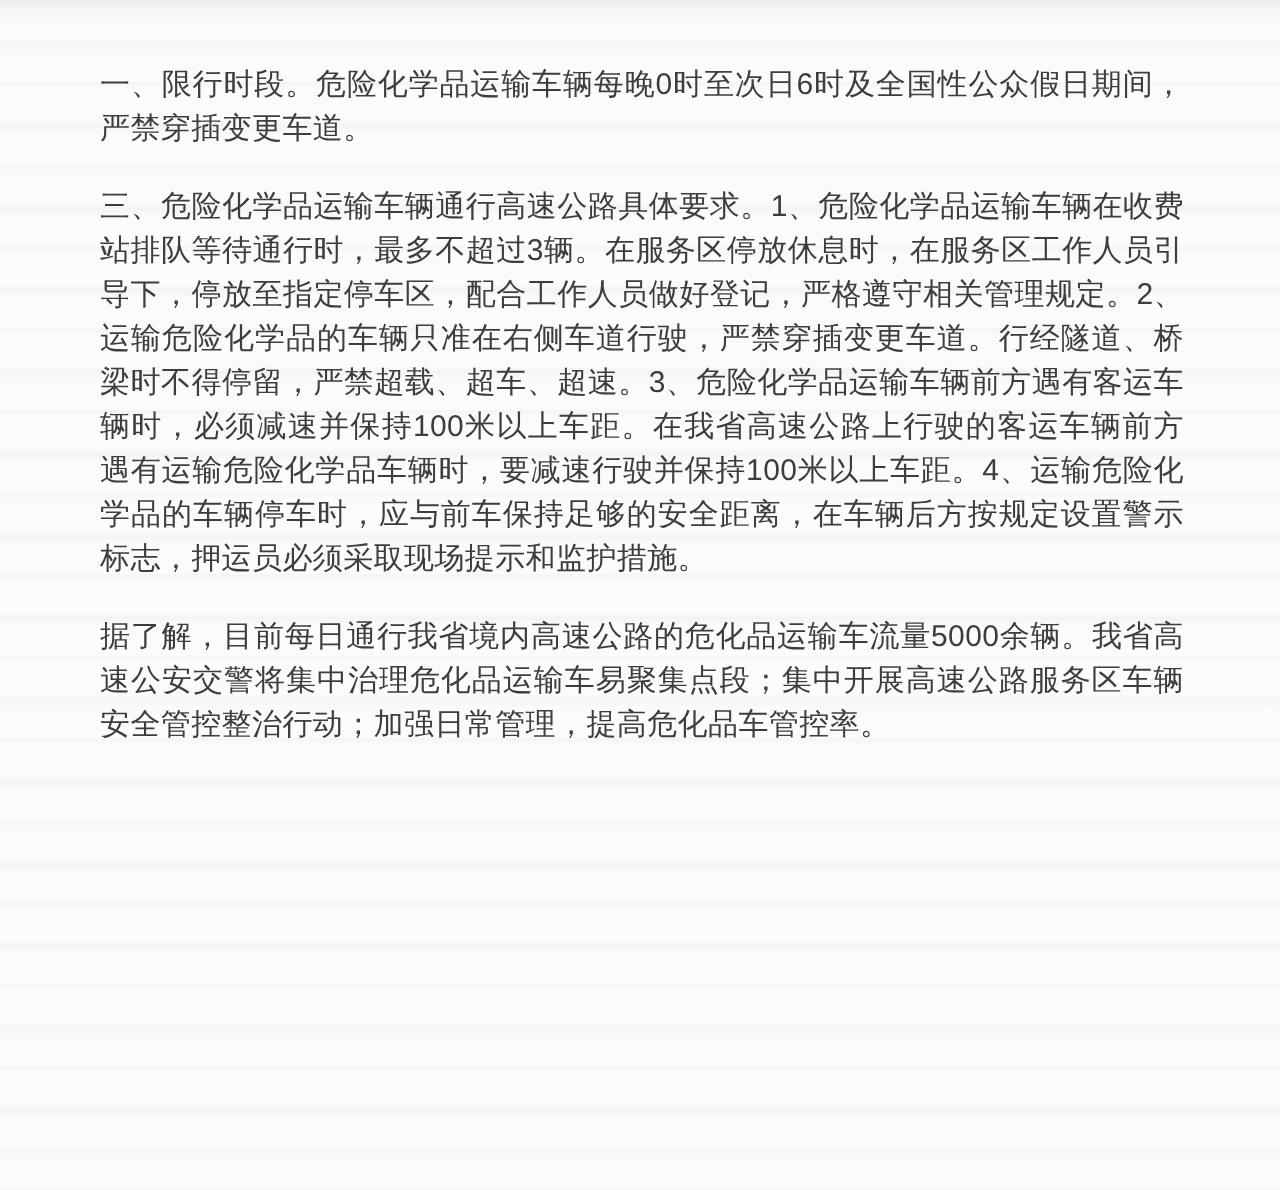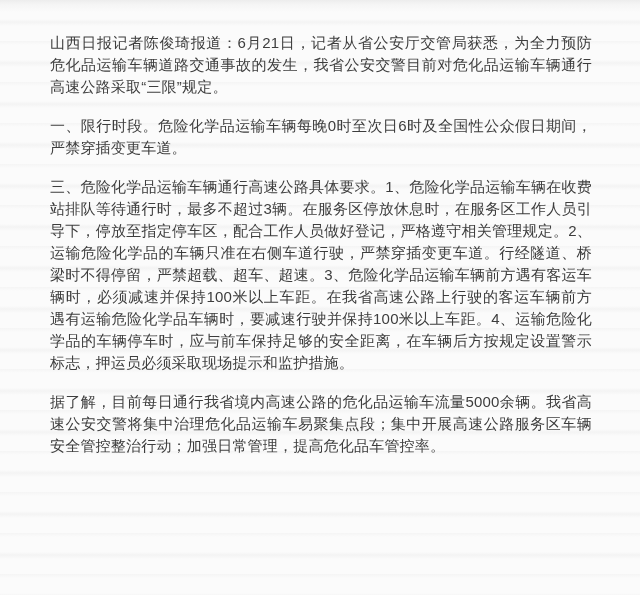--- a/index.html
+++ b/index.html
@@ -45,18 +45,17 @@
     word-break: break-all;
     color: var(--text-color, #3d3d3d);
     -webkit-font-smoothing: antialiased;
   }
 </style>
 </head>
 <body>
 
 <div class="page">
   <div class="article">
-    <p>山西日报记者陈俊琦报道：6月21日，记者从省公安厅交管局获悉，为全力预防危化品运输车辆道路交通事故的发生，我省公安交警目前对危化品运输车辆通行高速公路采取“三限”规定。</p>
     <p>一、限行时段。危险化学品运输车辆每晚0时至次日6时及全国性公众假日期间，严禁穿插变更车道。</p>
     <p>三、危险化学品运输车辆通行高速公路具体要求。1、危险化学品运输车辆在收费站排队等待通行时，最多不超过3辆。在服务区停放休息时，在服务区工作人员引导下，停放至指定停车区，配合工作人员做好登记，严格遵守相关管理规定。2、运输危险化学品的车辆只准在右侧车道行驶，严禁穿插变更车道。行经隧道、桥梁时不得停留，严禁超载、超车、超速。3、危险化学品运输车辆前方遇有客运车辆时，必须减速并保持100米以上车距。在我省高速公路上行驶的客运车辆前方遇有运输危险化学品车辆时，要减速行驶并保持100米以上车距。4、运输危险化学品的车辆停车时，应与前车保持足够的安全距离，在车辆后方按规定设置警示标志，押运员必须采取现场提示和监护措施。</p>
     <p>据了解，目前每日通行我省境内高速公路的危化品运输车流量5000余辆。我省高速公安交警将集中治理危化品运输车易聚集点段；集中开展高速公路服务区车辆安全管控整治行动；加强日常管理，提高危化品车管控率。</p>
   </div>
 </div>
 
 </body></html>

